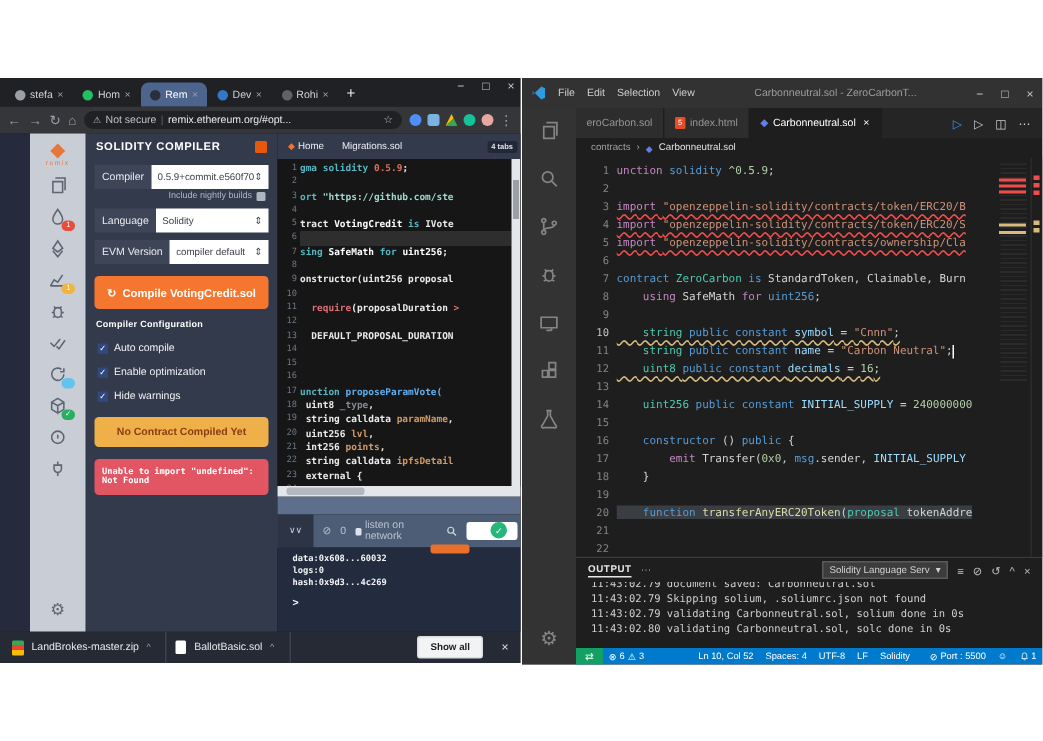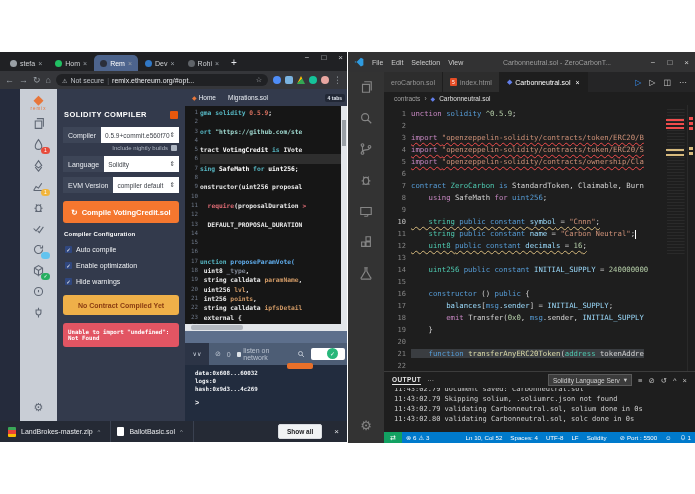--- a/index.html
+++ b/index.html
@@ -27,21 +27,21 @@
   .r-edge{width:20px;background:#252b3c;flex:none;}
   .r-rail{width:37px;background:#c9ced6;flex:none;display:flex;flex-direction:column;align-items:center;
           padding-top:4px;position:relative;}
   .r-rail .ic{position:relative;color:#5e6673;margin:4px 0;line-height:1;}
   .r-rail .ic svg{display:block;}
   .badge{position:absolute;right:-5px;bottom:-3px;min-width:7px;height:7px;border-radius:4px;
          color:#fff;font-size:5px;display:flex;align-items:center;justify-content:center;padding:0 1px;}
   .remix-logo{color:#e8763a;font-size:13px;line-height:1;}
   .remix-word{color:#e8763a;font-size:4.5px;letter-spacing:1px;margin:0 0 2px;}
   .r-panel{width:128px;background:#333a4c;flex:none;color:#fff;overflow:hidden;}
-  .rp-head{display:flex;align-items:center;justify-content:space-between;padding:21px 7px 3px;}
+  .rp-head{display:flex;align-items:center;justify-content:space-between;padding:4px 7px 3px;}
   .rp-title{font-size:7.5px;font-weight:bold;letter-spacing:.4px;}
   .rp-book{width:8px;height:8px;background:#e8580c;border-radius:1px;flex:none;}
   .form-row{display:flex;margin:5px 6px 0;height:16px;}
   .form-label{background:#3d4557;color:#e8ebf0;font-size:7px;display:flex;align-items:center;
               padding:0 5px;flex:none;}
   .form-select{background:#fff;color:#3b3f46;font-size:6.5px;display:flex;align-items:center;
                flex:1;padding:0 4px;justify-content:space-between;overflow:hidden;white-space:nowrap;}
   .nightly{display:flex;justify-content:flex-end;align-items:center;gap:3px;color:#aeb6c2;
            font-size:6px;margin:2px 8px 0;}
   .nightly .nbox{width:6px;height:6px;background:#aeb6c2;border-radius:1px;}
@@ -544,25 +544,24 @@
             <span class="v-line" style="display: block;"><span class="tks"><span class="tk-b">contract </span><span class="tk-t">ZeroCarbon </span><span class="tk-b">is </span><span class="tk-w">StandardToken, Claimable, Burn</span></span></span>
             <span class="v-line" style="display: block;"><span class="tks"><span class="tk-m">    using </span><span class="tk-w">SafeMath </span><span class="tk-m">for </span><span class="tk-b">uint256</span><span class="tk-w">;</span></span></span>
             <span class="v-line" style="display: block;"><span class="tks"></span></span>
             <span class="v-line sq-yel" style="display: block;"><span class="tks"><span class="tk-t">    string </span><span class="tk-b">public constant </span><span class="tk-v">symbol</span><span class="tk-w"> = </span><span class="tk-s">"Cnnn"</span><span class="tk-w">;</span></span></span>
             <span class="v-line" style="display: block;"><span class="tks"><span class="tk-t">    string </span><span class="tk-b">public constant </span><span class="tk-v">name</span><span class="tk-w"> = </span><span class="tk-s">"Carbon Neutral"</span><span class="tk-w">;</span></span><span class="cursor"></span></span>
             <span class="v-line sq-yel" style="display: block;"><span class="tks"><span class="tk-t">    uint8 </span><span class="tk-b">public constant </span><span class="tk-v">decimals</span><span class="tk-w"> = </span><span class="tk-n">16</span><span class="tk-w">;</span></span></span>
             <span class="v-line" style="display: block;"><span class="tks"></span></span>
             <span class="v-line" style="display: block;"><span class="tks"><span class="tk-t">    uint256 </span><span class="tk-b">public constant </span><span class="tk-v">INITIAL_SUPPLY</span><span class="tk-w"> = </span><span class="tk-n">240000000</span></span></span>
             <span class="v-line" style="display: block;"><span class="tks"></span></span>
             <span class="v-line" style="display: block;"><span class="tks"><span class="tk-b">    constructor </span><span class="tk-w">() </span><span class="tk-b">public </span><span class="tk-w">{</span></span></span>
-            <span class="v-line" style="display: block;"><span class="tks"><span class="tk-v">        balances</span><span class="tk-w">[</span><span class="tk-b">msg</span><span class="tk-w">.</span><span class="tk-v">sender</span><span class="tk-w">] = </span><span class="tk-v">INITIAL_SUPPLY</span><span class="tk-w">;</span></span></span>
             <span class="v-line" style="display: block;"><span class="tks"><span class="tk-m">        emit </span><span class="tk-w">Transfer(</span><span class="tk-n">0x0</span><span class="tk-w">, </span><span class="tk-b">msg</span><span class="tk-w">.sender, </span><span class="tk-v">INITIAL_SUPPLY</span></span></span>
             <span class="v-line" style="display: block;"><span class="tks"><span class="tk-w">    }</span></span></span>
             <span class="v-line" style="display: block;"><span class="tks"></span></span>
-            <span class="v-line hl" style="display: block;"><span class="tks"><span class="tk-b">    function </span><span class="tk-f">transferAnyERC20Token</span><span class="tk-w">(</span><span class="tk-t">address </span><span class="tk-w">tokenAddre</span></span></span>
+            <span class="v-line hl" style="display: block;"><span class="tks"><span class="tk-b">    function </span><span class="tk-f">transferAnyERC20Token</span><span class="tk-w">(</span><span class="tk-t">proposal </span><span class="tk-w">tokenAddre</span></span></span>
           </div>
         <div class="v-minimap">
           <div class="mm-mark" style="top:14px;background:#f14c4c;"></div>
           <div class="mm-mark" style="top:18px;background:#f14c4c;"></div>
           <div class="mm-mark" style="top:22px;background:#f14c4c;"></div>
           <div class="mm-mark" style="top:44px;background:#d7ba7d;"></div>
           <div class="mm-mark" style="top:49px;background:#d7ba7d;"></div>
         </div>
         <div class="v-ruler">
           <div class="rl-mark" style="top:12px;background:#f14c4c;"></div>

